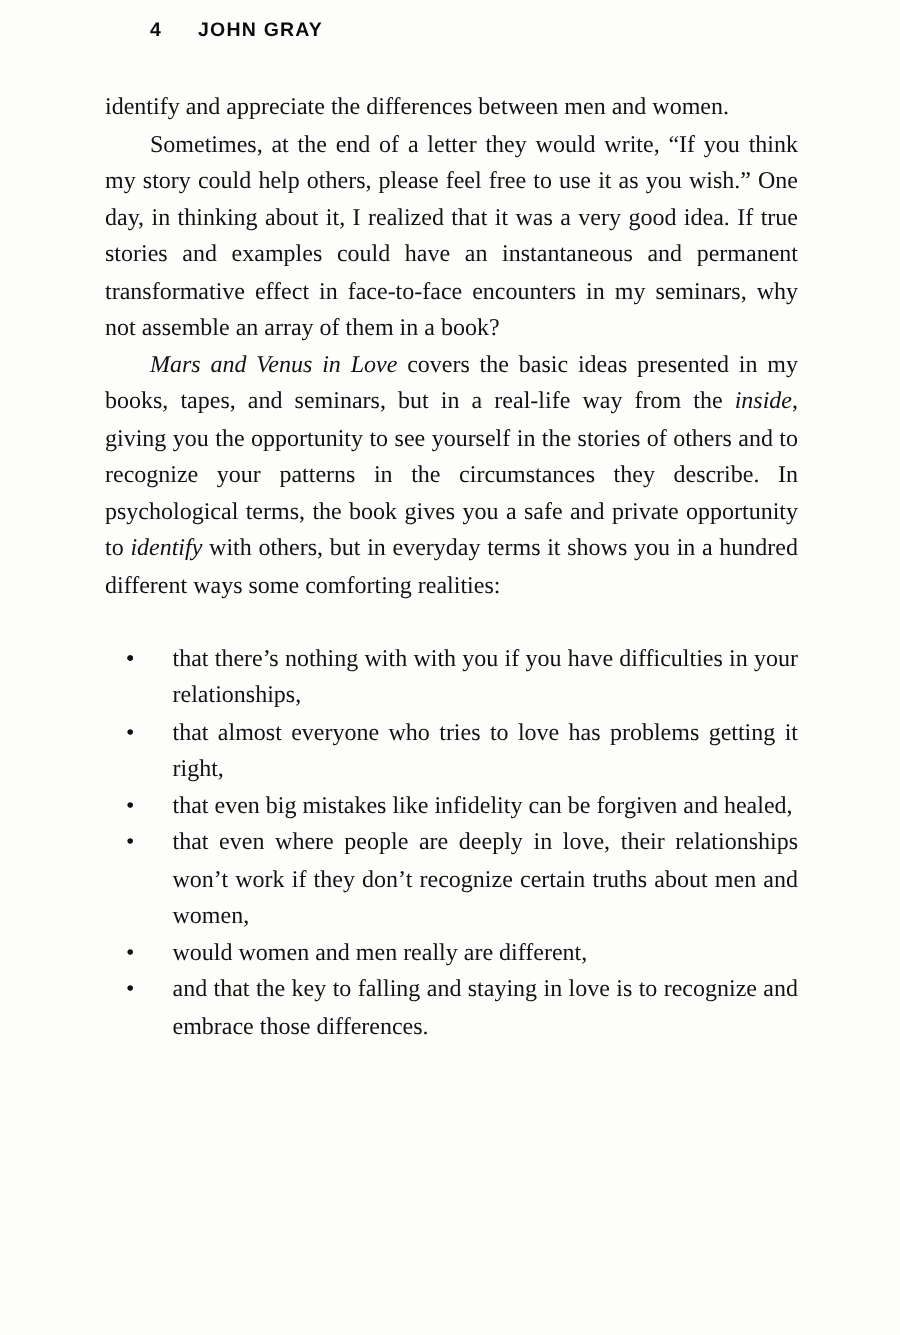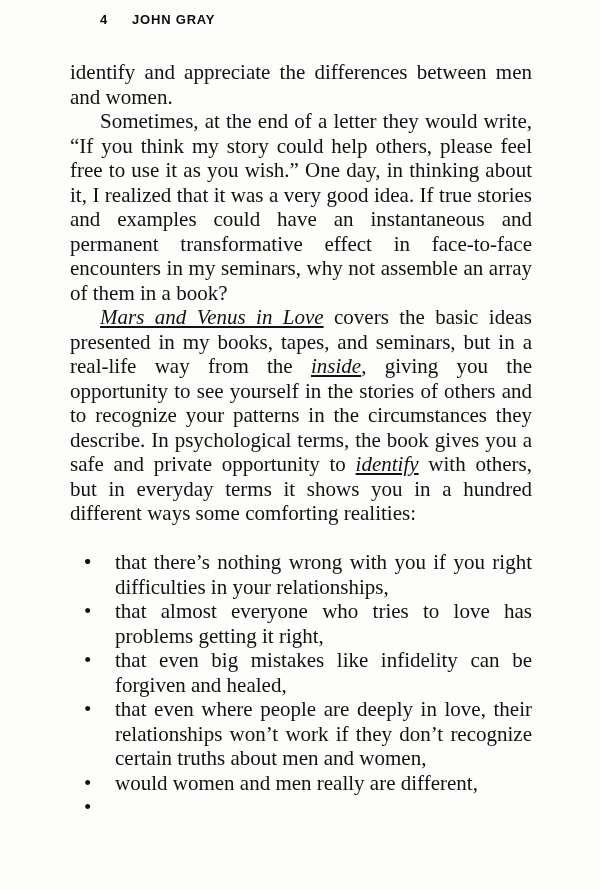--- a/index.html
+++ b/index.html
@@ -24,33 +24,33 @@
     letter-spacing:0.8px;
     color:#0c0c0c;
     display:flex;
     align-items:baseline;
   }
   .running-header .page-num{margin-right:24px;}
   .body-text{
     position:absolute;
     top:60px;left:70px;
     width:462px;
-    font-size:21px;
+    font-size:16px;
     line-height:24.5px;
     text-align:justify;
     -webkit-hyphens:auto;
     hyphens:auto;
   }
   .body-text p{
     margin:0;
   }
   .body-text p.indent{
     text-indent:30px;
   }
-  em{font-style:italic;text-decoration:underline;}
+  em{font-style:italic;}
   ul.bullet-list{
     list-style:none;
     margin:24.5px 0 0 0;
     padding:0;
   }
   ul.bullet-list li{
     position:relative;
     padding-left:45px;
     text-align:justify;
   }
@@ -77,38 +77,39 @@
     <p class="indent">Sometimes, at the end of a letter they would write, “If you think my story could help others, please feel free to use it as you wish.” One day, in thinking about it, I realized that it was a very good idea. If true stories and examples could have an instantaneous and permanent transformative effect in face-to-face encounters in my seminars, why not assemble an array of them in a book?</p>
 
     <p class="indent"><em>Mars and Venus in Love</em><span> covers the basic ideas presented in my books, tapes, and seminars, but in a real-life way from the </span><em>inside</em><span>, giving you the opportunity to see yourself in the stories of others and to recognize your patterns in the circumstances they describe. In psychological terms, the book gives you a safe and private opportunity to </span><em>identify</em><span> with others, but in everyday terms it shows you in a hundred different ways some comforting realities:</span></p>
 
     <ul class="bullet-list">
       <li>
         <span class="bullet-marker">•</span>
       </li>
       <li>
         <span class="bullet-marker">•</span>
-        <span>that there’s nothing wrong with you if you right difficulties in your relationships,</span>
+        <span>that there’s nothing with with you if you have difficulties in your relationships,</span>
       </li>
       <li>
         <span class="bullet-marker">•</span>
         <span>that almost everyone who tries to love has problems getting it right,</span>
       </li>
       <li>
         <span class="bullet-marker">•</span>
         <span>that even big mistakes like infidelity can be forgiven and healed,</span>
       </li>
       <li>
         <span class="bullet-marker">•</span>
         <span>that even where people are deeply in love, their relationships won’t work if they don’t recognize certain truths about men and women,</span>
       </li>
       <li>
         <span class="bullet-marker">•</span>
         <span>would women and men really are different,</span>
       </li>
       <li>
         <span class="bullet-marker">•</span>
+        <span>and that the key to falling and staying in love is to recognize and embrace those differences.</span>
       </li>
     </ul>
 
   </div>
 
 </div>
 
 </body></html>

